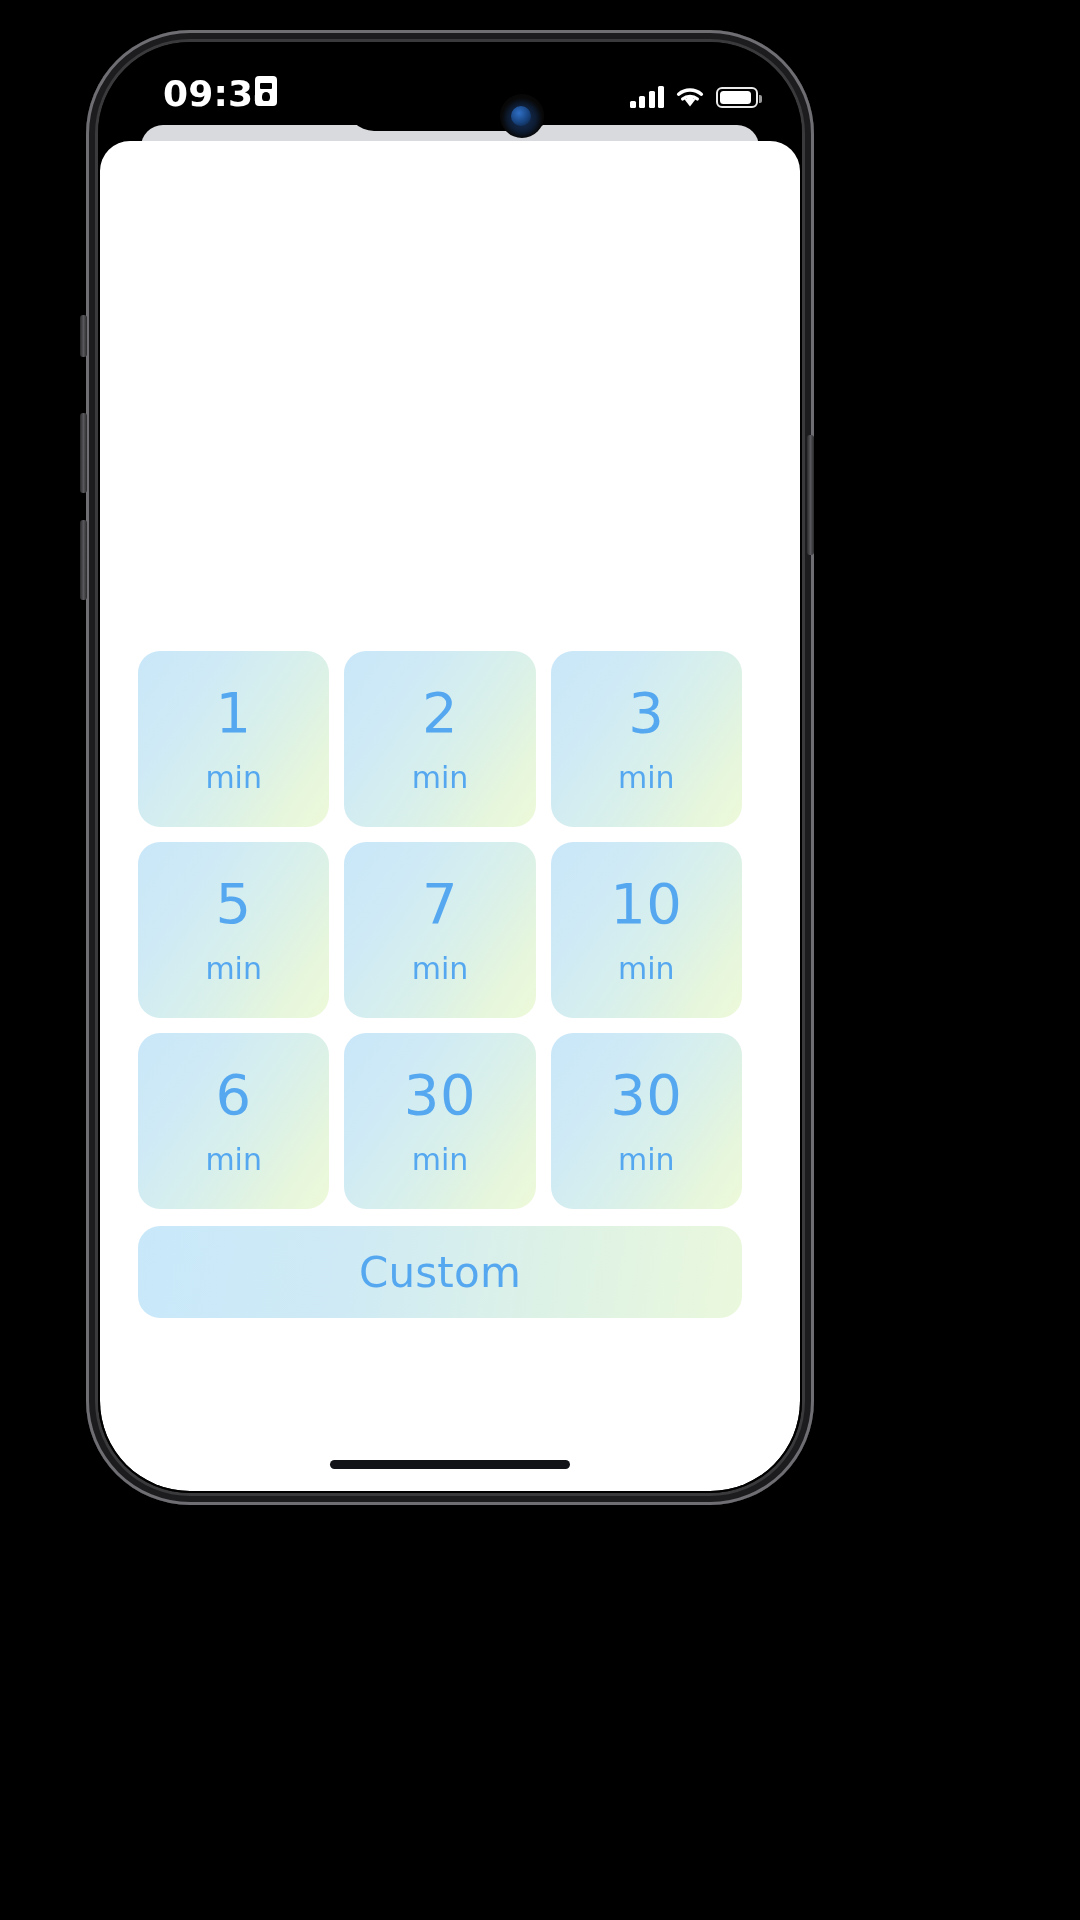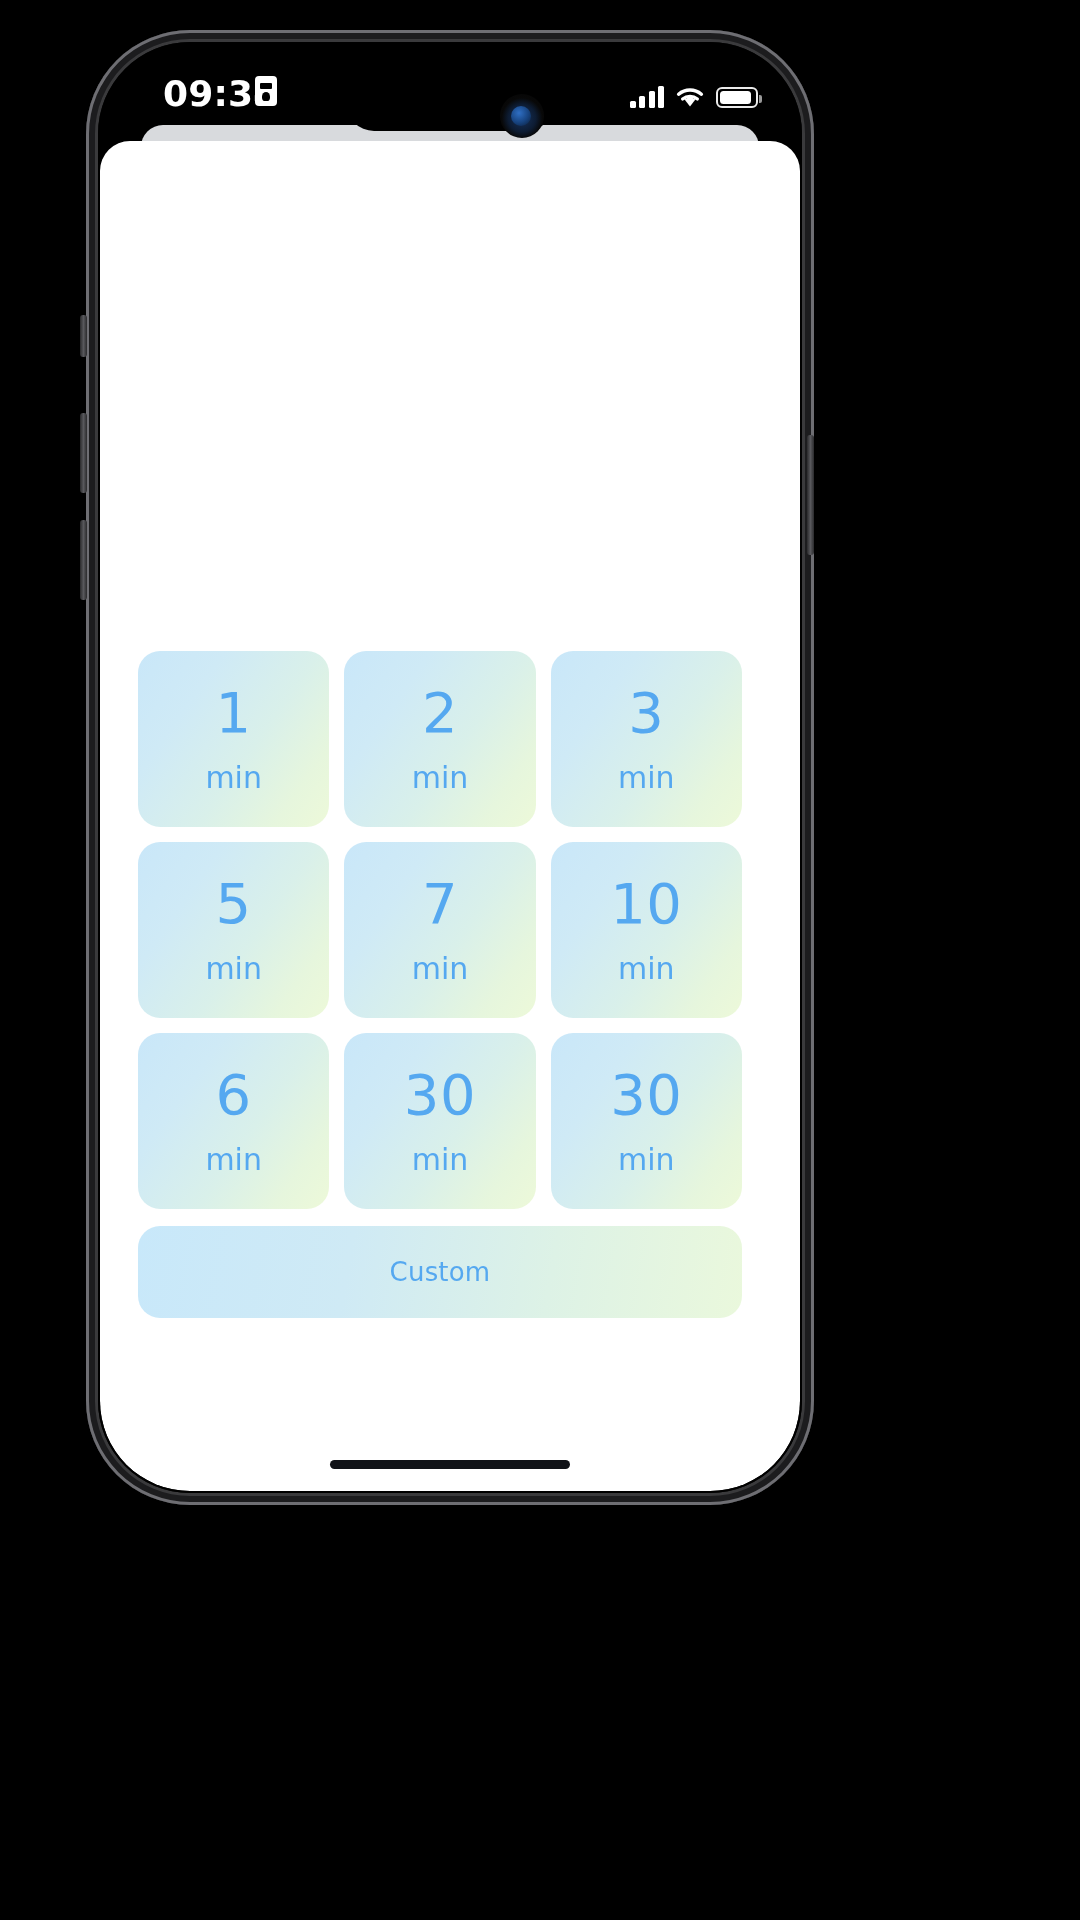--- a/index.html
+++ b/index.html
@@ -278,21 +278,21 @@
     width: 604px;
     height: 92px;
     border-radius: 22px;
     background: linear-gradient(100deg, #c8e8fa 0%, #cfeaf5 35%, #ddf2e6 68%, #eaf8dc 100%);
     display: flex;
     align-items: center;
     justify-content: center;
     border: none;
     cursor: pointer;
     font-family: "DejaVu Sans", sans-serif;
-    font-size: 26px;
+    font-size: 42px;
     color: #55a8f0;
     letter-spacing: 0.2px;
   }
 
   .home-indicator {
     position: absolute;
     left: 50%;
     transform: translateX(-50%);
     bottom: 22px;
     width: 240px;

